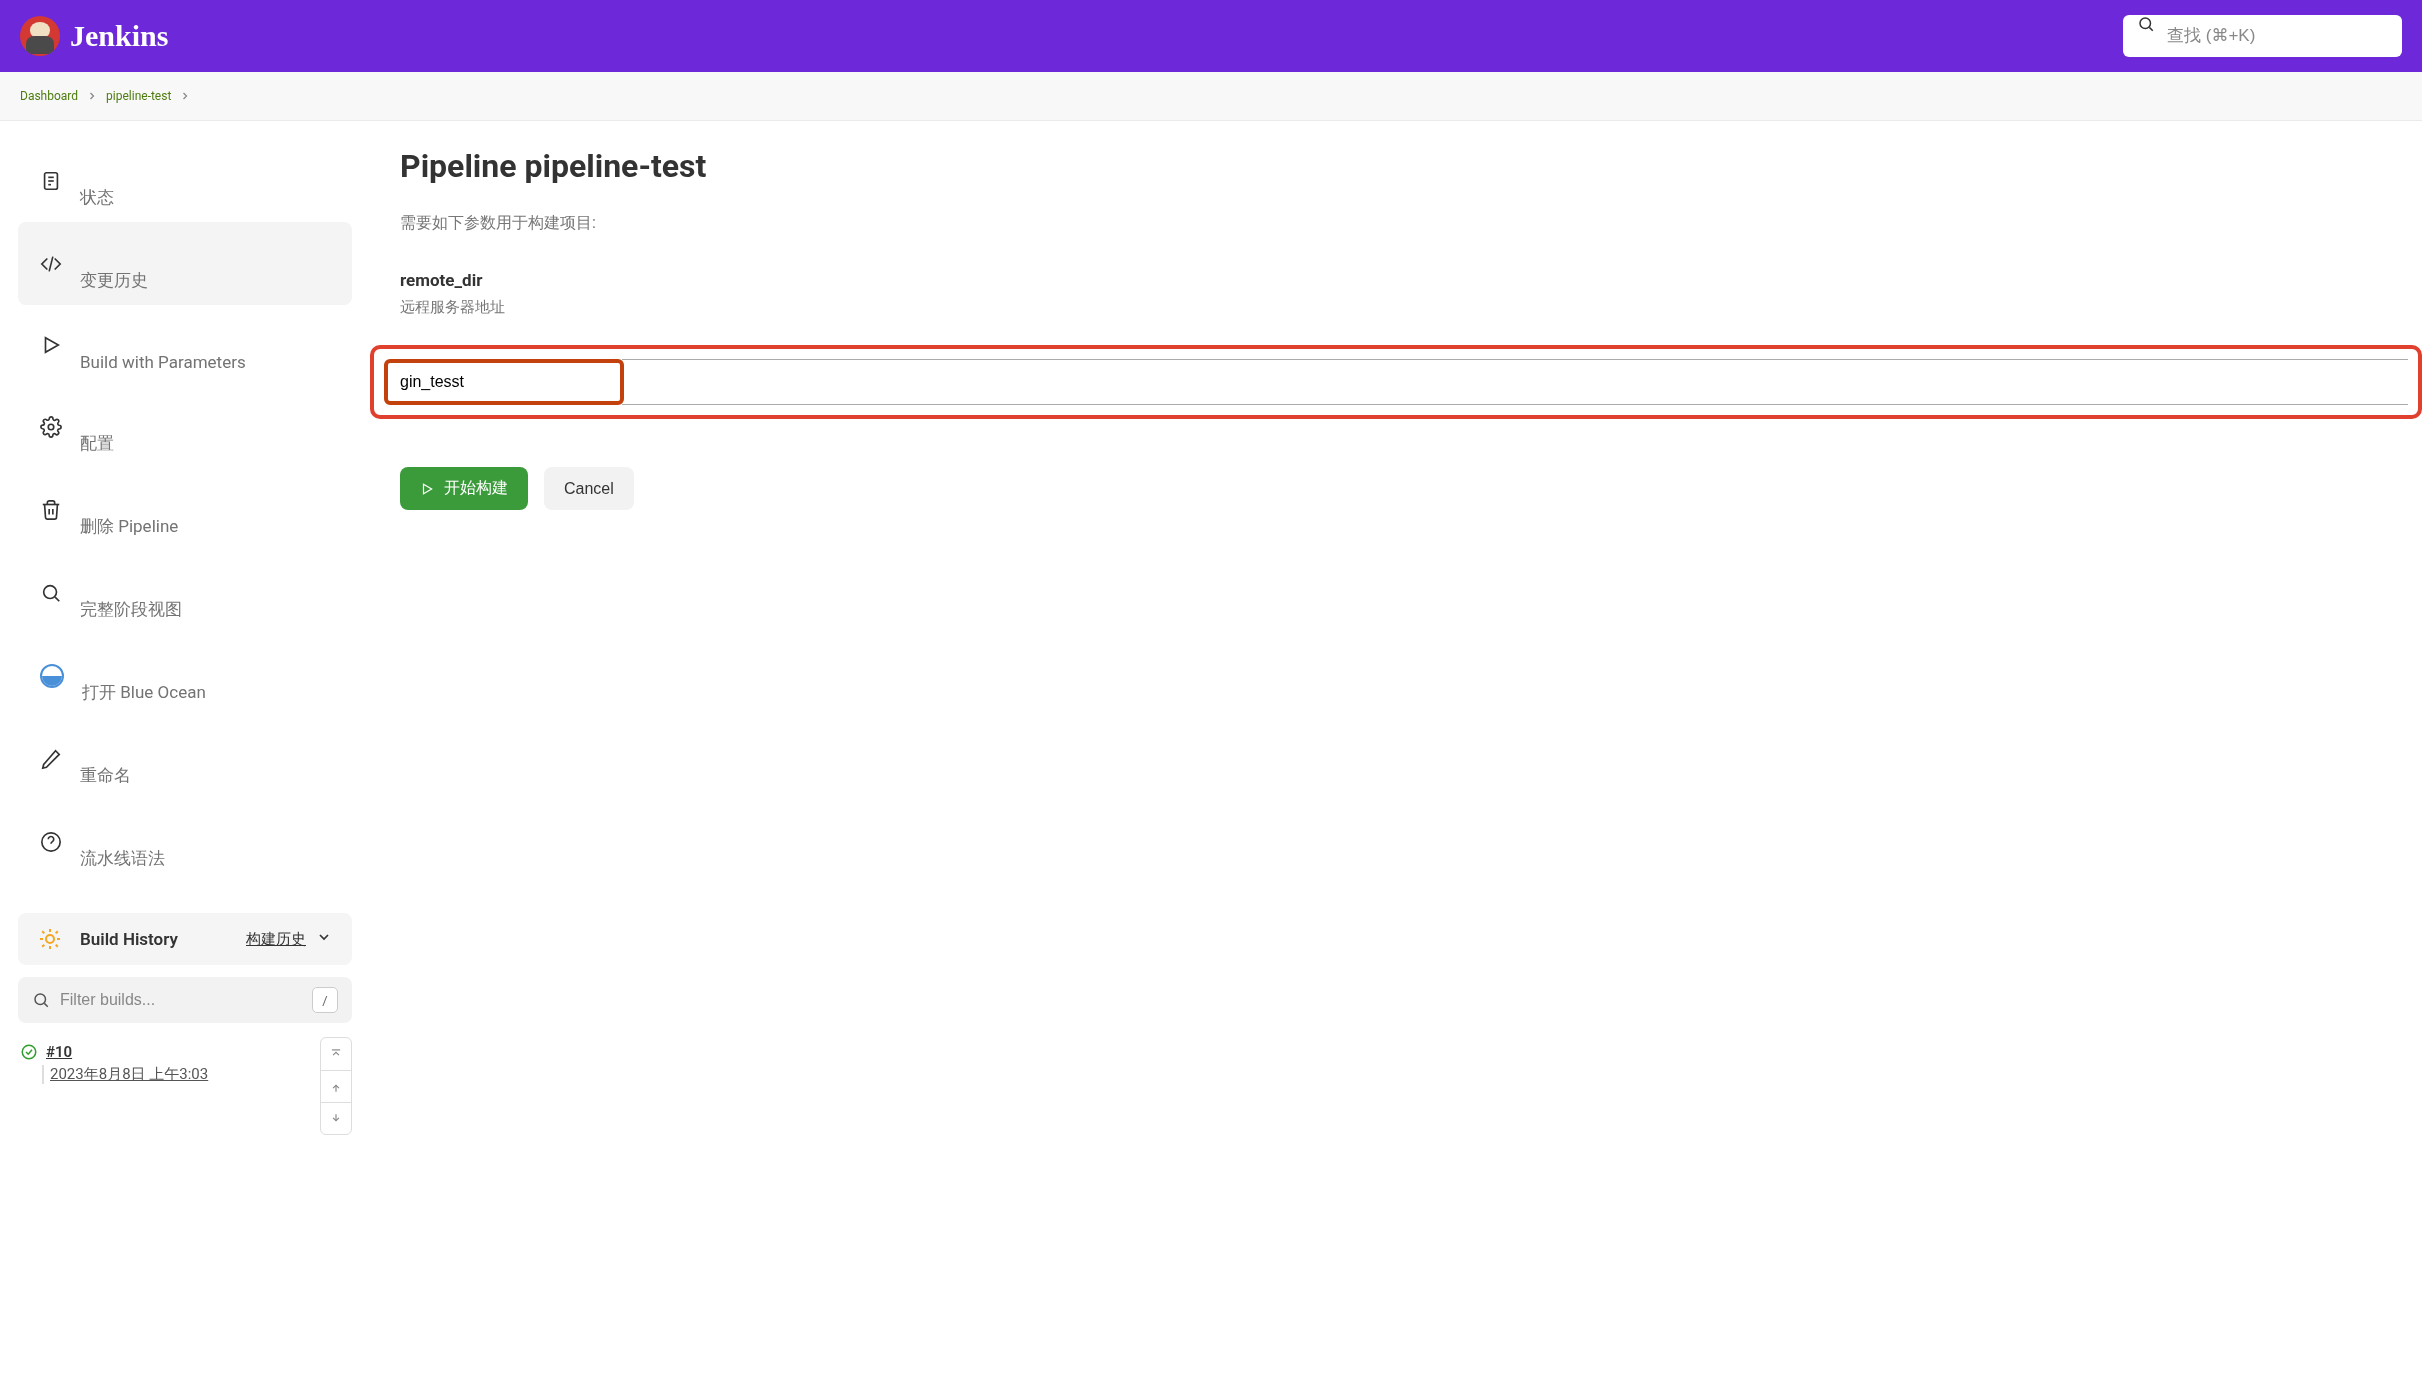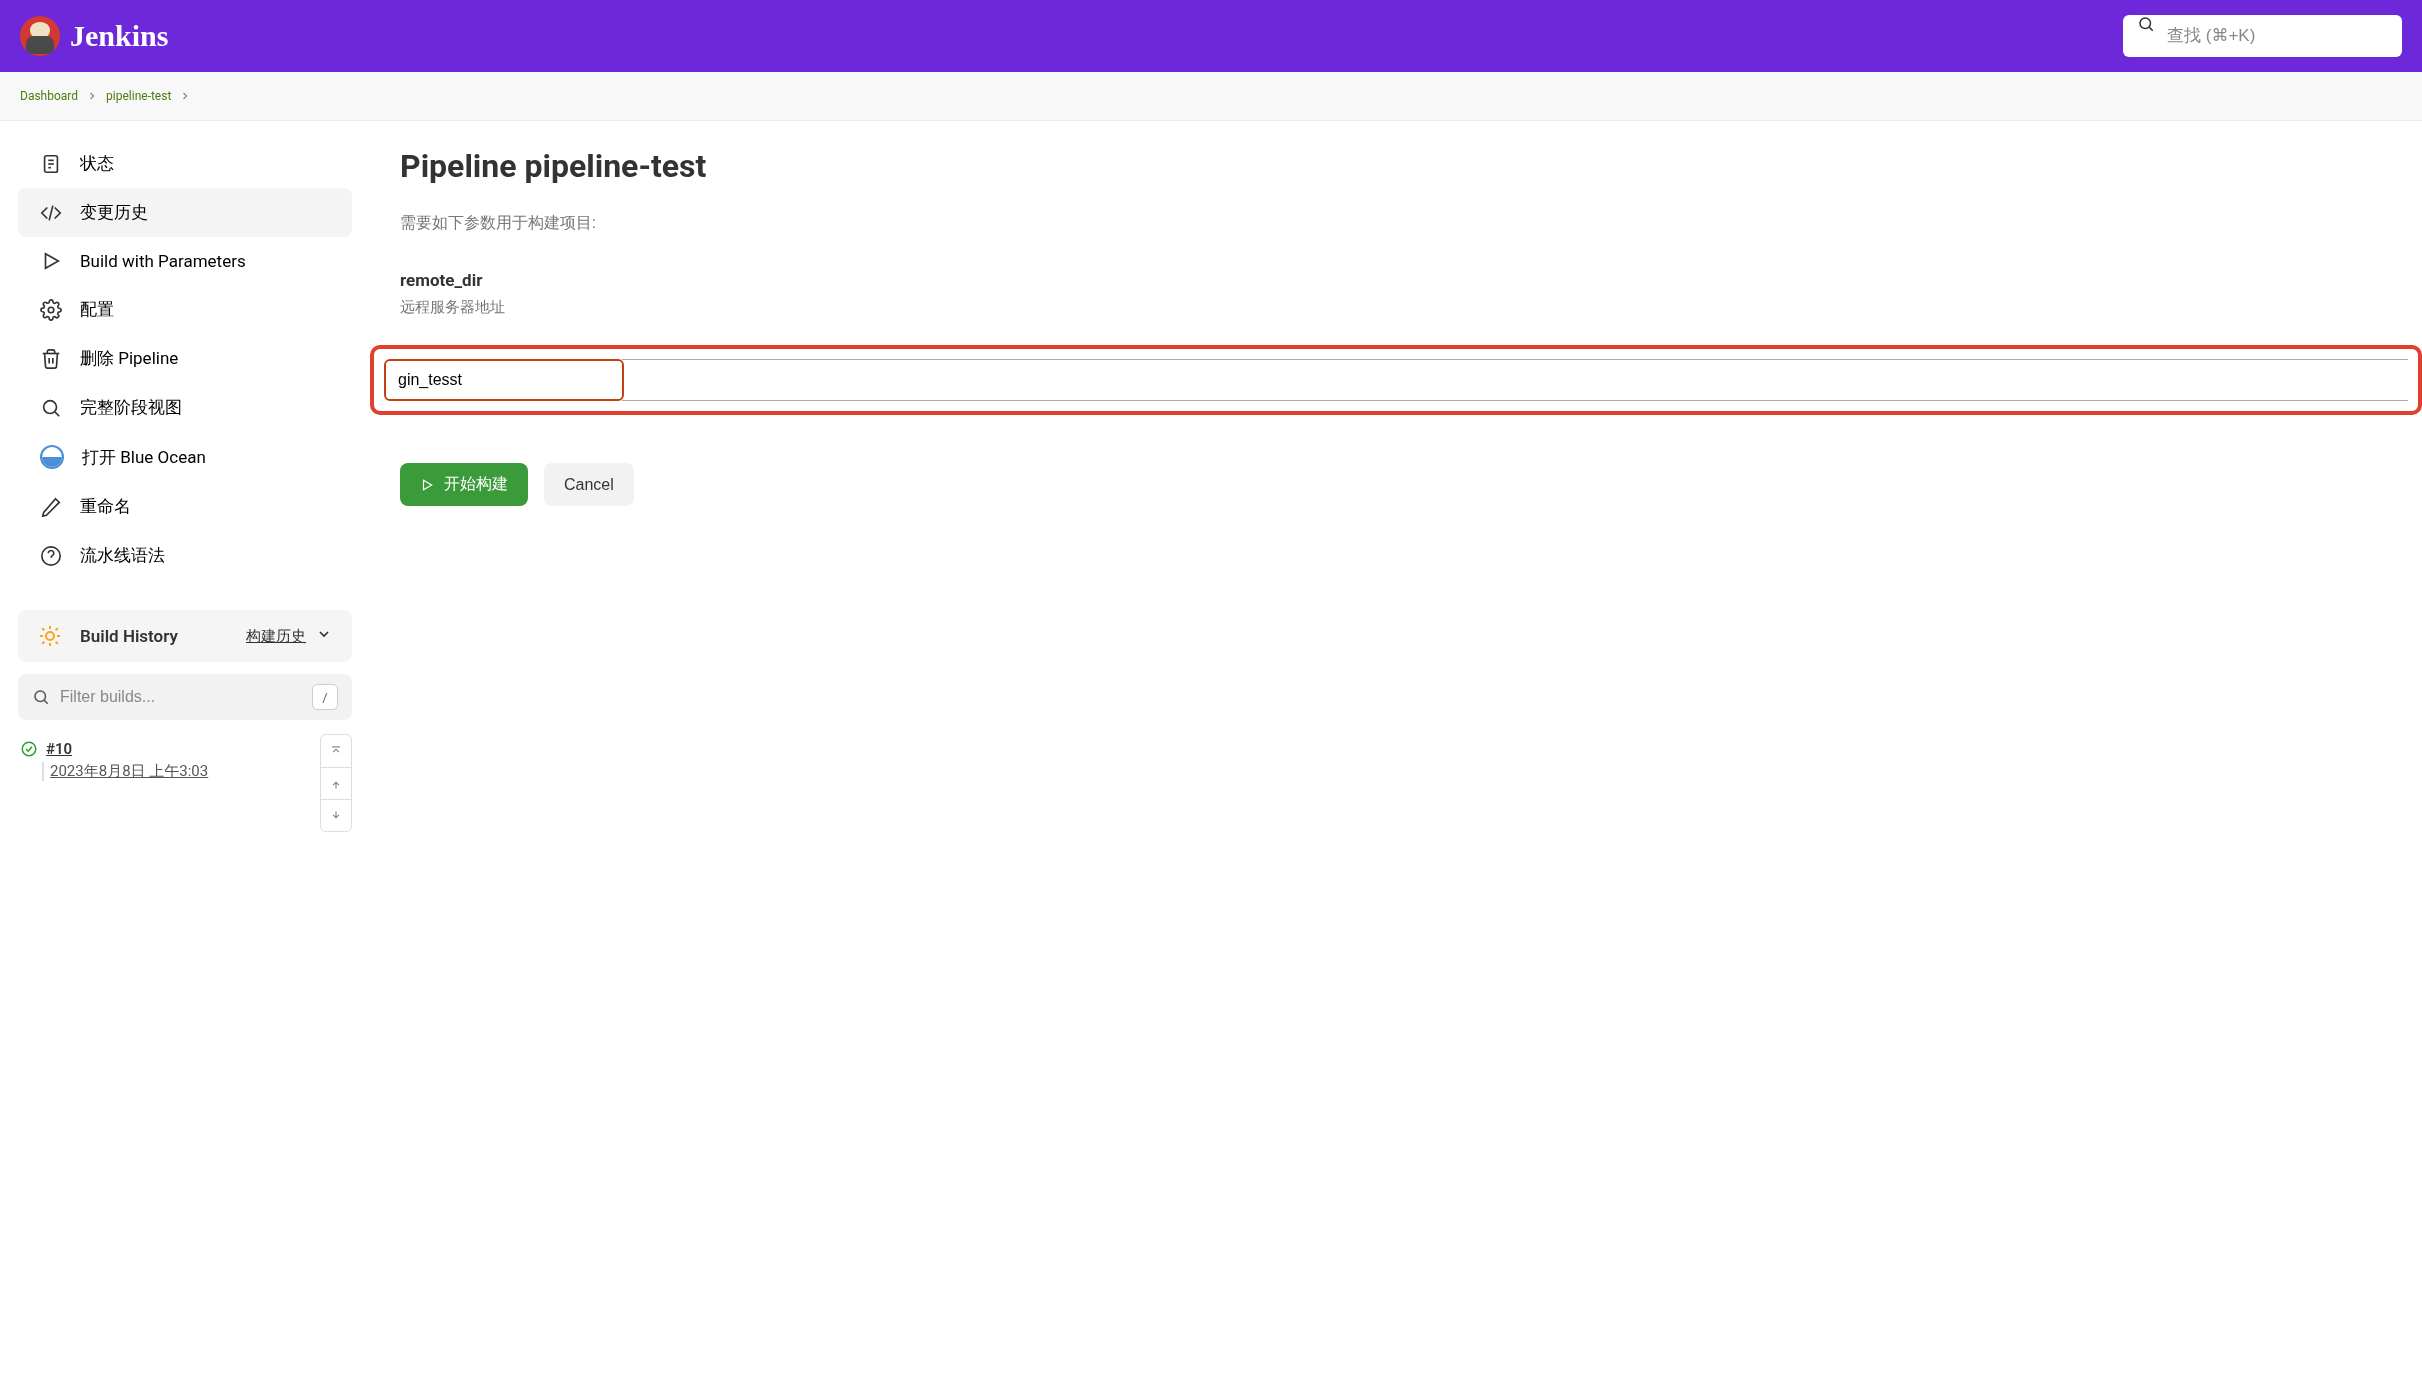--- a/index.html
+++ b/index.html
@@ -27,21 +27,21 @@
     
     .layout { display: flex; }
     .sidebar { width: 370px; padding: 18px 10px; }
     .main { flex: 1; padding: 26px 0 26px 30px; }
     
     
     .nav-item { display: flex; align-items: center; gap: 18px; padding: 13px 22px; border-radius: 8px; cursor: pointer; margin: 0 8px; }
     .nav-item.active { background: #f4f4f4; }
     .nav-icon { width: 22px; height: 22px; display: flex; align-items: center; justify-content: center; }
     .nav-icon svg { width: 22px; height: 22px; stroke: #333; fill: none; stroke-width: 1.8; }
-    .nav-label { font-size: 17px; color: #000000; }
+    .nav-label { font-size: 17px; color: #737373; margin-top: 34px; }
     .blue-ocean-icon { width: 24px; height: 24px; border: 2px solid #4a90d9; border-radius: 50%; position: relative; overflow: hidden; }
     .blue-ocean-icon::after { content: ""; position: absolute; bottom: 0; left: 0; right: 0; height: 50%; background: #4a90d9; }
     
     
     .build-history-head { display: flex; align-items: center; padding: 14px 20px; margin-top: 30px; background: #f5f5f5; border-radius: 8px; margin-left: 8px; margin-right: 8px; }
     .sun-icon { width: 24px; height: 24px; margin-right: 18px; }
     .bh-title { font-weight: 600; font-size: 17px; flex: 1; }
     .bh-trend { font-size: 15px; text-decoration: underline; cursor: pointer; }
     .bh-chev { margin-left: 10px; }
     .bh-chev svg { width: 16px; height: 16px; stroke: #333; }
@@ -64,21 +64,21 @@
     .scroll-btn { height: 32px; display: flex; align-items: center; justify-content: center; cursor: pointer; }
     .scroll-btn svg { width: 14px; height: 14px; stroke: #888; }
     .scroll-btn + .scroll-btn { border-top: 1px solid #ddd; }
     
     
     .page-title { font-size: 32px; font-weight: 700; margin-bottom: 28px; }
     .description { color: #777; font-size: 16px; margin-bottom: 36px; }
     .param-name { font-size: 17px; font-weight: 700; margin-bottom: 8px; }
     .param-desc { color: #777; font-size: 15px; margin-bottom: 28px; }
     .highlight-box { border: 4px solid #e0412f; border-radius: 10px; padding: 10px; margin-left: -30px; display: flex; }
-    .param-input { width: 240px; padding: 10px 12px; font-size: 16px; border: 2px solid #c2410c; border-radius: 6px; outline: none; }
+    .param-input { width: 240px; padding: 10px 12px; font-size: 16px; border: 4px solid #c2410c; border-radius: 6px; outline: none; }
     .input-extend { flex: 1; border-top: 1px solid #aaa; border-bottom: 1px solid #aaa; margin-left: -2px; }
     
     .actions { margin-top: 48px; display: flex; gap: 16px; }
     .btn { padding: 11px 20px; border-radius: 8px; font-size: 16px; cursor: pointer; border: none; display: flex; align-items: center; gap: 10px; }
     .btn-primary { background: #3b9b3b; color: #ffffff; font-weight: 500; }
     .btn-primary svg { width: 14px; height: 14px; fill: none; stroke: #fff; stroke-width: 2; }
     .btn-secondary { background: #f2f2f2; color: #333; }
   </style>
 </head>
 <body>

